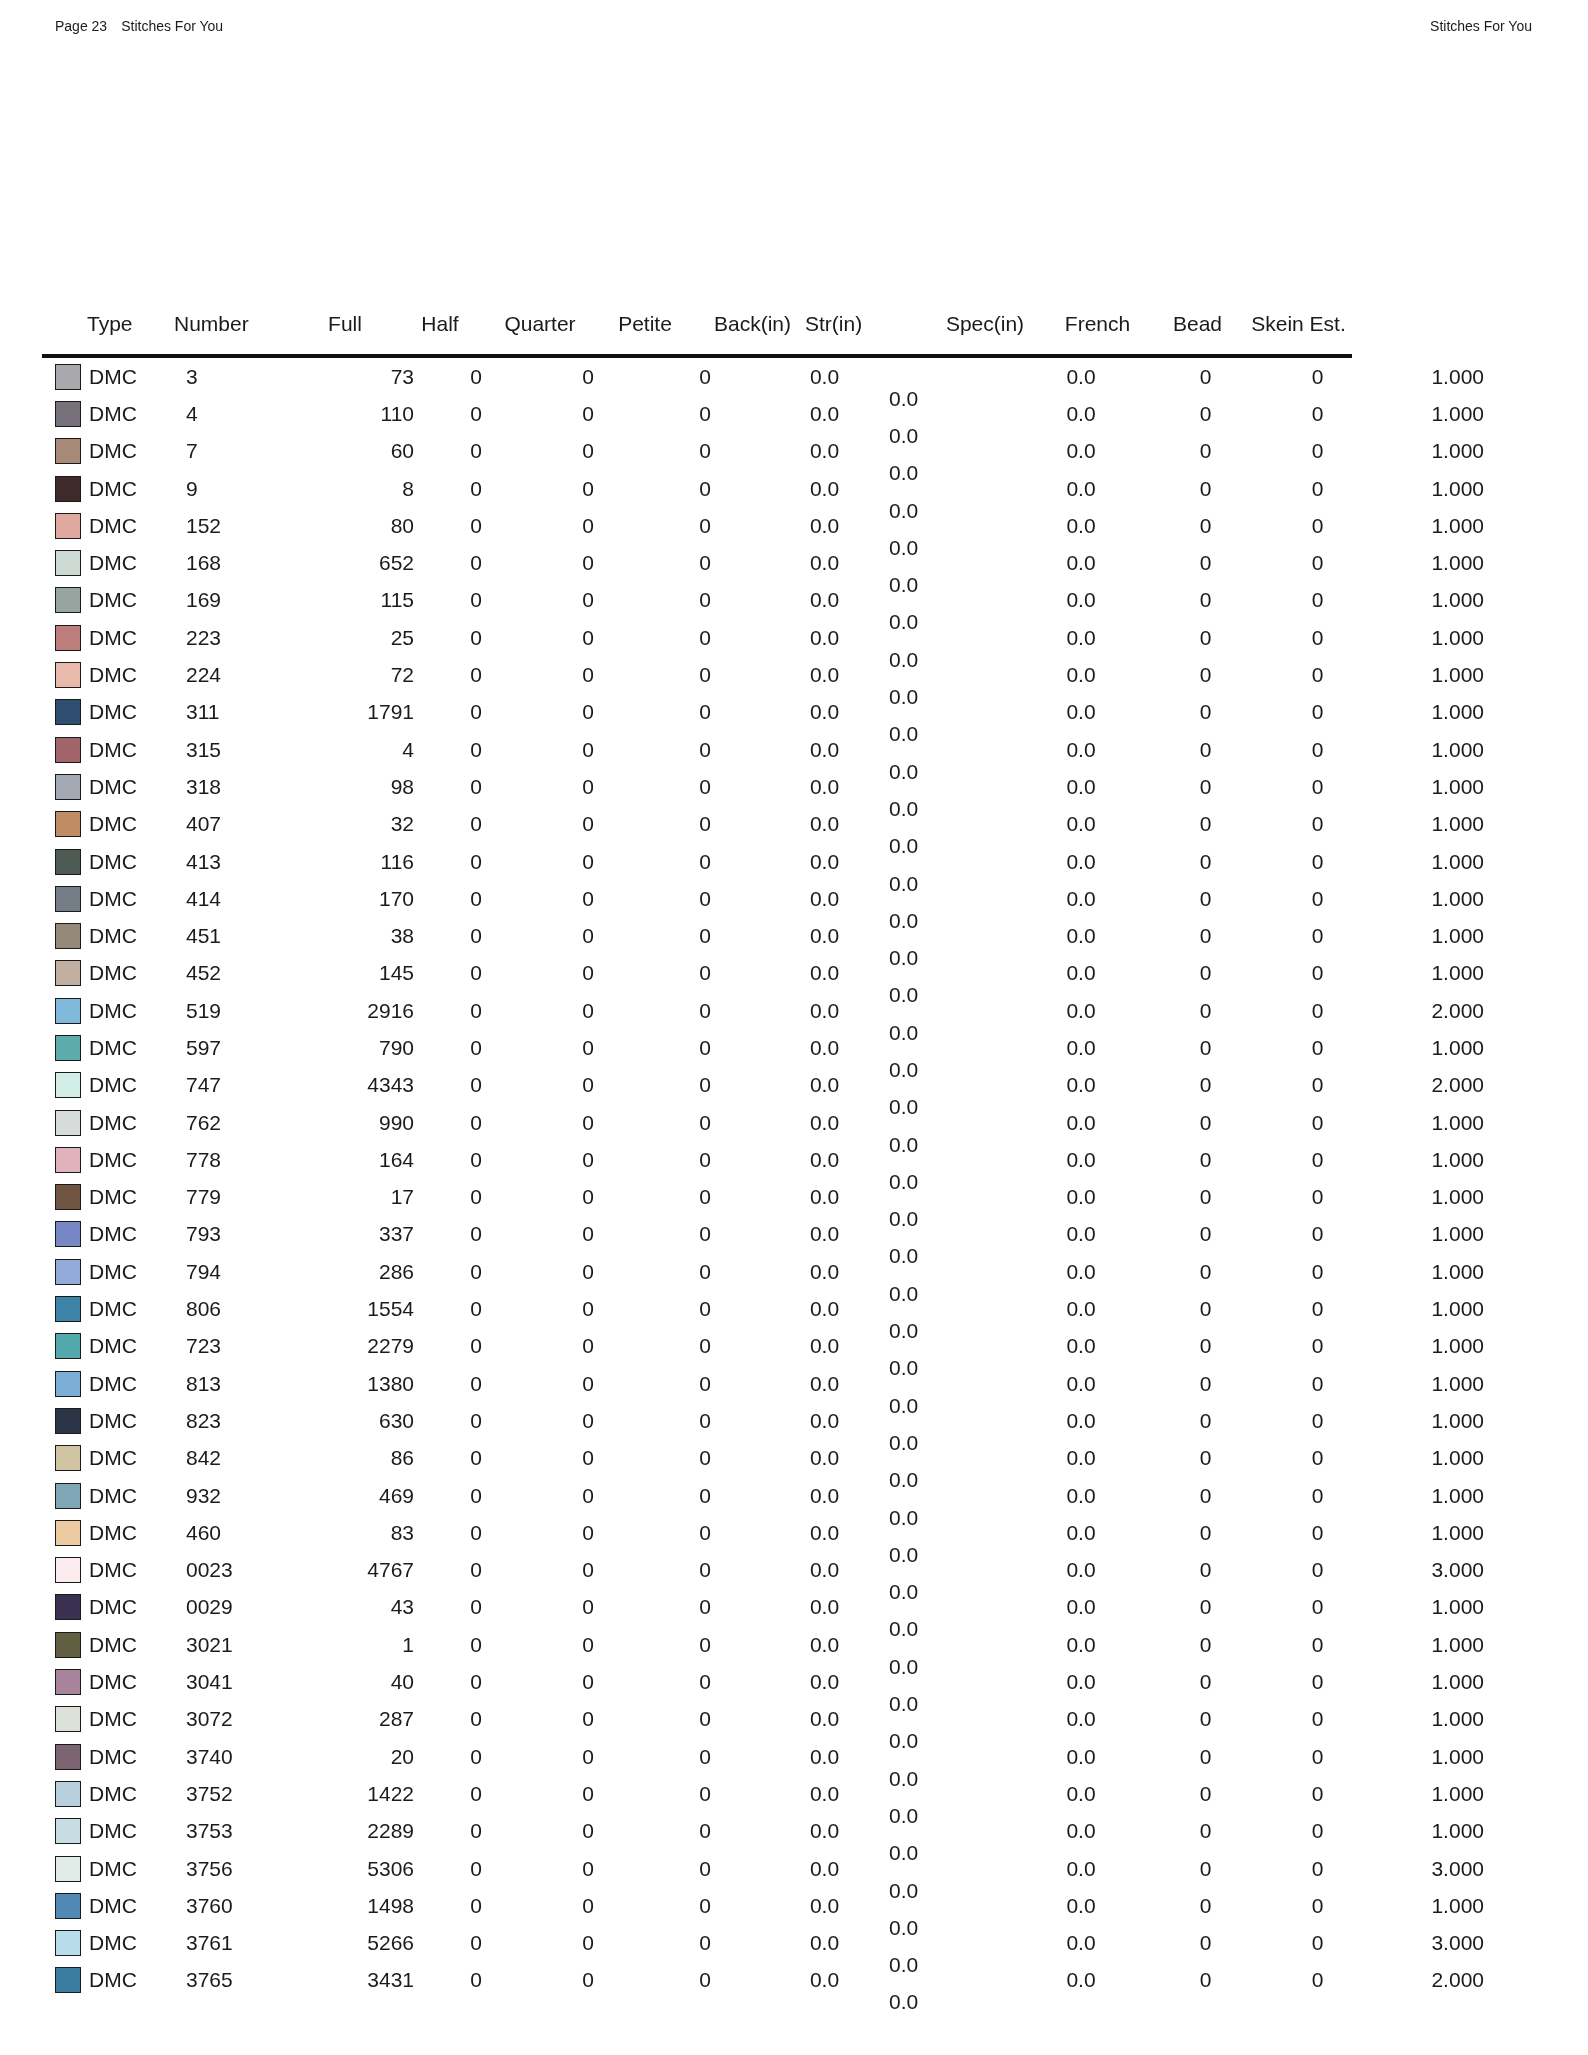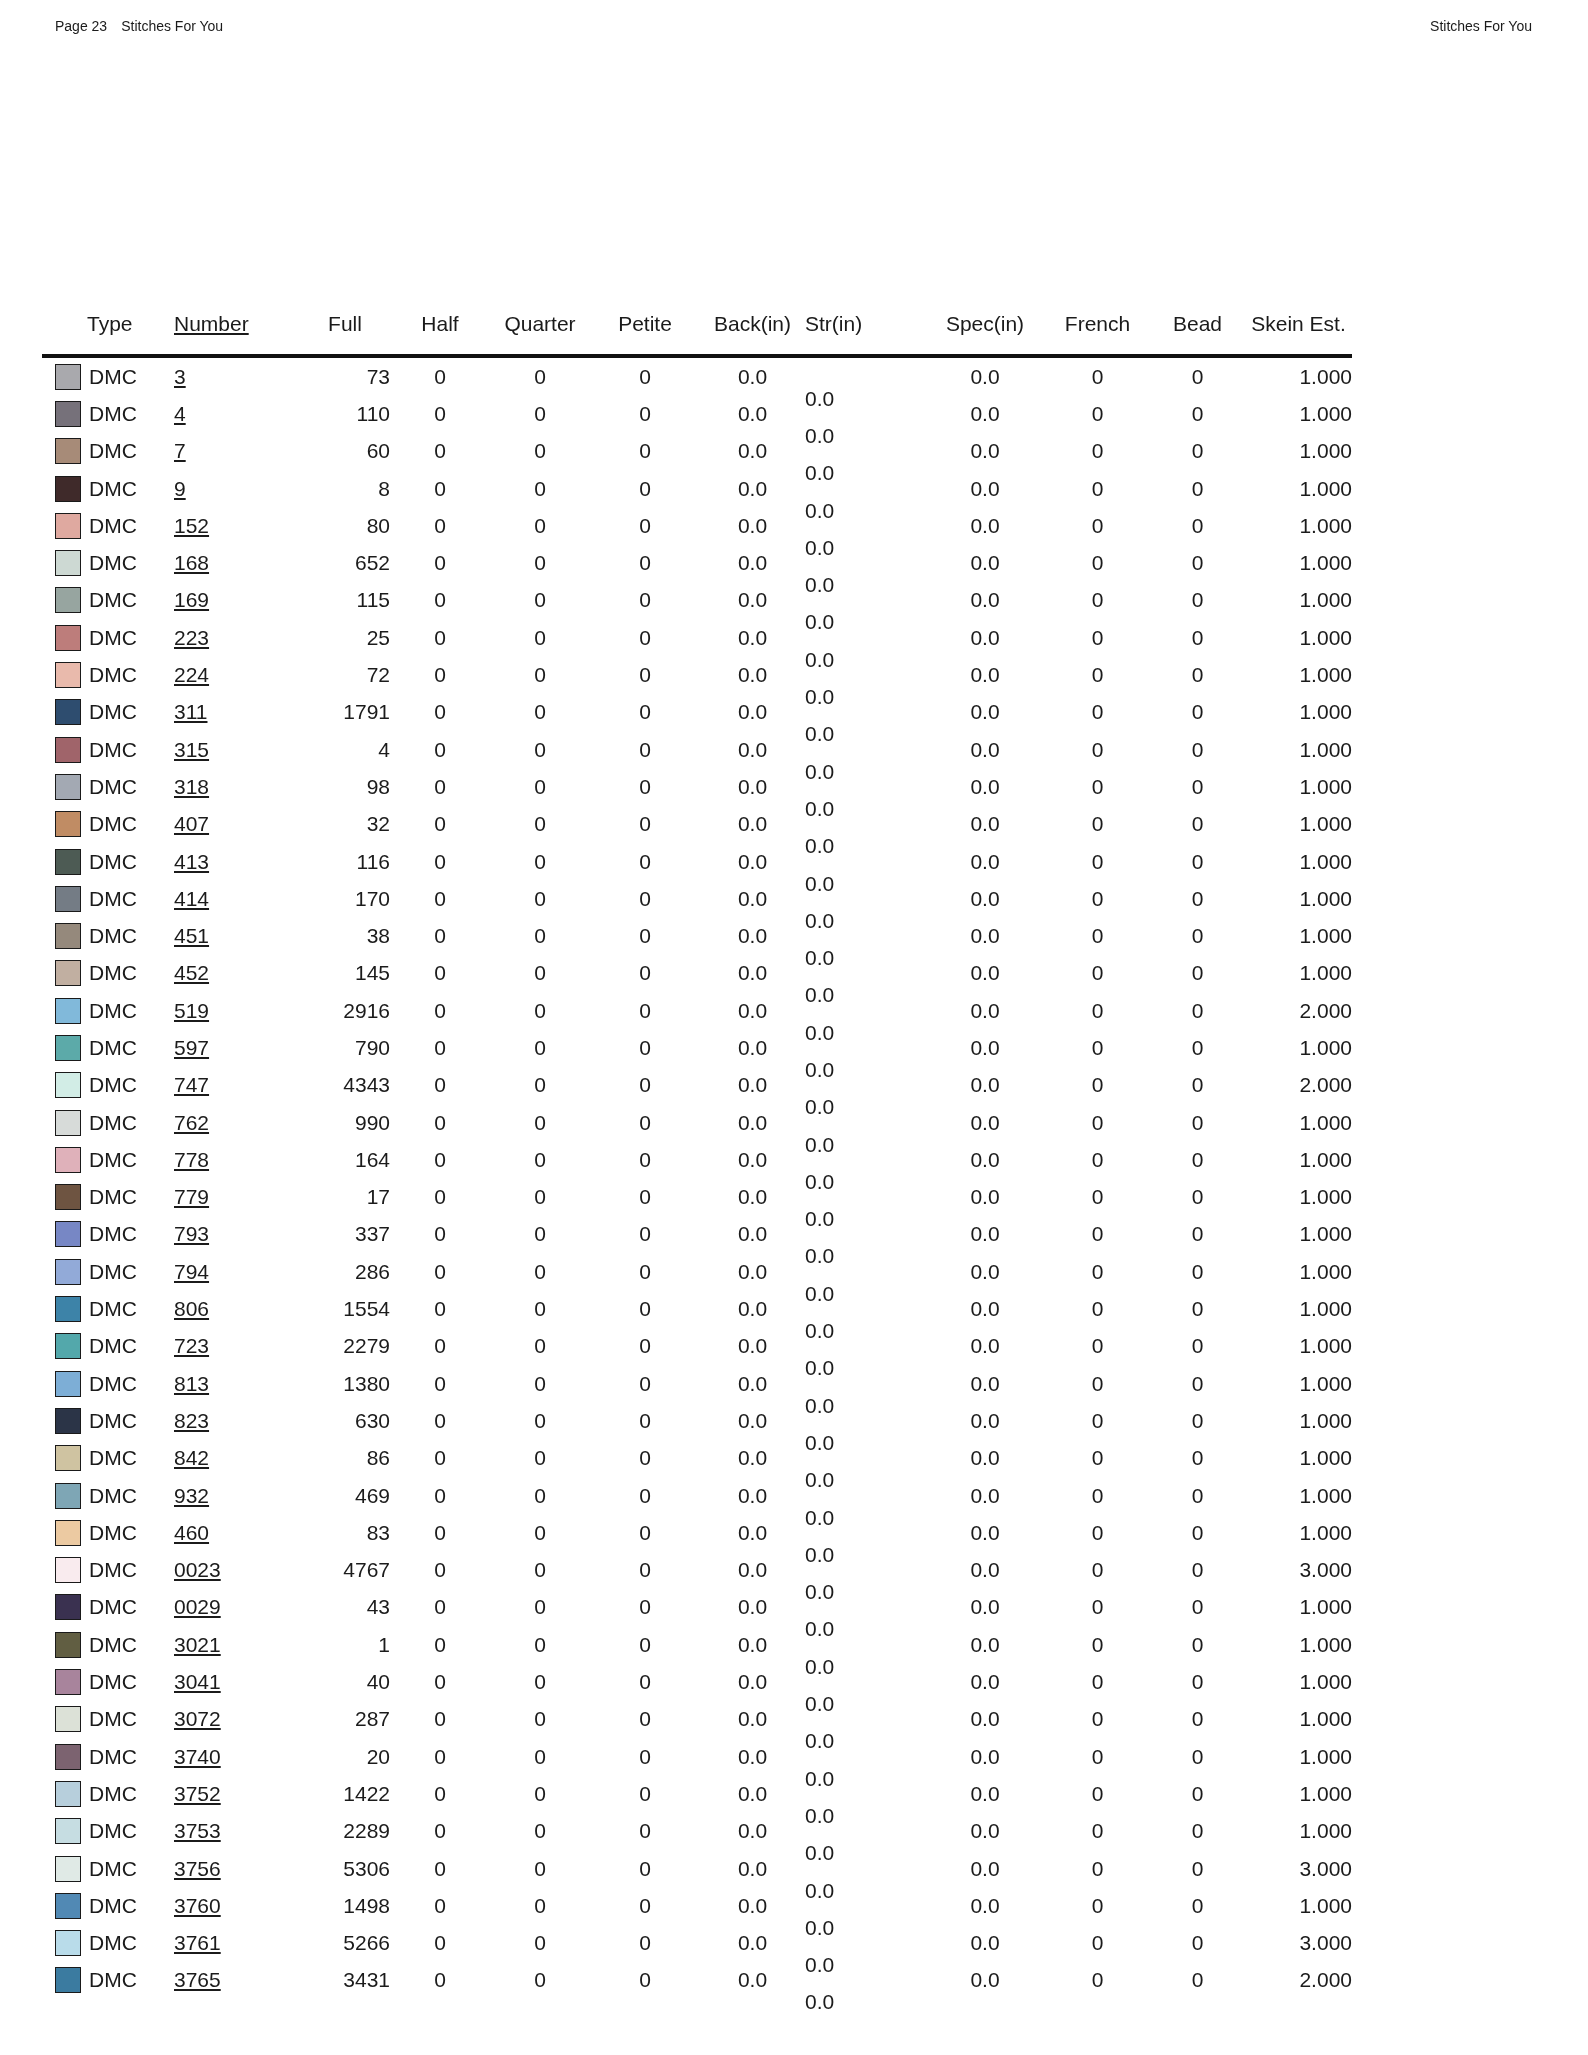--- a/index.html
+++ b/index.html
@@ -22,26 +22,26 @@
   
   .summary { position: absolute; top: 140px; left: 55px; font-size: 21px; }
   .summary .title { margin-bottom: 15px; }
   .summary .line { display: flex; margin-bottom: 15px; }
   .summary .line .lbl { width: 240px; }
 
   
   .usage-table { position: absolute; top: 320px; left: 42px; width: 1310px; font-size: 21px; }
   .thead { display: flex; align-items: flex-end; height: 38px; border-bottom: 4px solid #111; }
   .thead .cell { padding-bottom: 18px; }
-  .tbody .row { display: flex; align-items: center; height: 37.3px; }
+  .tbody .row { display: flex; align-items: center; height: 37.3px; gap: 12px; }
   .cell { flex: 0 0 auto; white-space: nowrap; }
 
   
   .c-type    { width: 132px; }
-  .c-number  { width: 126px; text-decoration: underline; }
+  .c-number  { width: 126px; }
   .c-full    { width: 90px;  text-align: right; }
   .c-half    { width: 100px; text-align: center; }
   .c-quarter { width: 100px; text-align: center; }
   .c-petite  { width: 110px; text-align: center; }
   .c-back    { width: 105px; text-align: center; }
   .c-str     { width: 120px; text-align: left; margin-top: 44px; }
   .c-spec    { width: 120px; text-align: center; }
   .c-french  { width: 105px; text-align: center; }
   .c-bead    { width: 95px;  text-align: center; }
   .c-skein   { width: 107px; text-align: right; }

